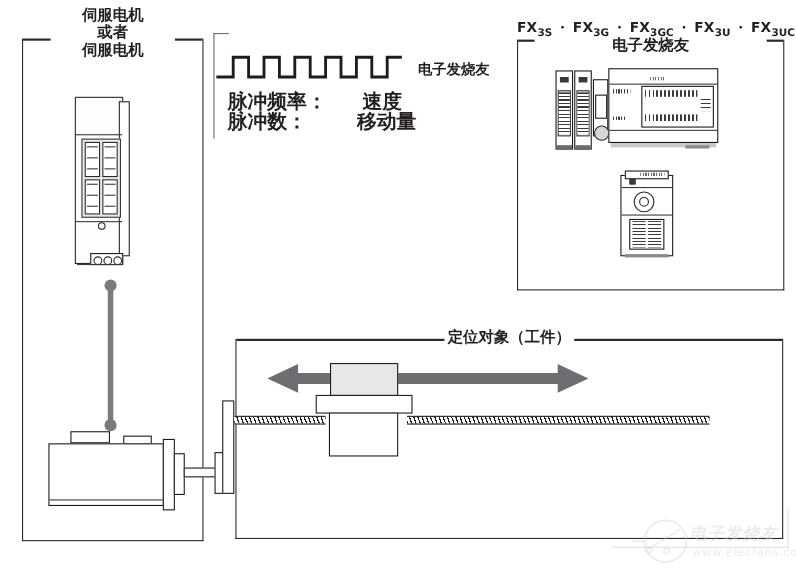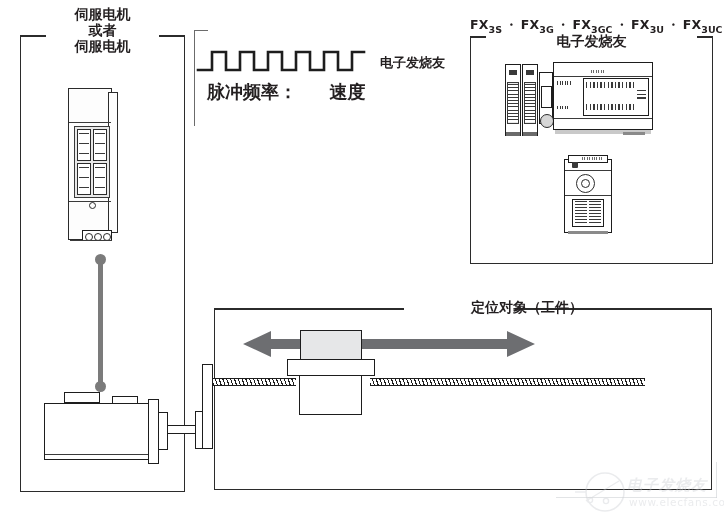--- a/index.html
+++ b/index.html
@@ -269,20 +269,25 @@
 
   <div class="thin" style="left:194px; top:30px; width:1.4px; height:96px; background:#6b6b6b;"></div>
   <div class="thin" style="left:194px; top:30px; width:14px; height:1.4px; background:#6b6b6b;"></div>
 
   <div class="sigtext" style="left:380px; top:54px;">电子发烧友</div>
 
   <div class="legendrow" style="left:207px; top:80px;">
     <span>脉冲频率：</span>
     <span style="display:inline-block; width:20px;"></span>
     <span>速度</span>
+  </div>
+  <div class="legendrow" style="left:207px; top:98px;">
+    <span>脉冲数：</span>
+    <span style="display:inline-block; width:33px;"></span>
+    <span>移动量</span>
   </div>
 
 
   <div class="groupbox gapped" style="left:470px; top:36px; width:243px; height:228px;">
     <div class="gap-top">
       <div class="seg" style="max-width:16px;"></div>
       <div class="hole" style="width:211px;"></div>
       <div class="seg" style="max-width:16px;"></div>
     </div>
   </div>
@@ -354,21 +359,21 @@
     <div class="thin" style="left:8px; top:76px; width:40px; height:3px; background:#8a8a8a;"></div>
   </div>
 
   <div class="groupbox gapped" style="left:214px; top:308px; width:498px; height:182px;">
     <div class="gap-top">
       <div class="seg"></div>
       <div class="hole" style="width:118px;"></div>
       <div class="seg"></div>
     </div>
   </div>
-  <div class="caption" style="left:343px; top:299px; width:240px; text-align:right;">定位对象（工件）</div>
+  <div class="caption" style="left:343px; top:299px; width:240px; text-align:center;">定位对象（工件）</div>
 
   <div class="screw" style="left:213px; top:378px; width:83px; height:8px;"></div>
   <div class="screw" style="left:370px; top:378px; width:275px; height:8px;"></div>
 
   <div class="travel" style="left:243px; top:330px; width:292px; height:28px;">
     <svg width="292" height="28" viewBox="0 0 292 28">
       <path d="M0,14 L28,1 L28,9 L264,9 L264,1 L292,14 L264,27 L264,19 L28,19 L28,27 Z" fill="#6d6e71"></path>
     </svg>
   </div>
 

